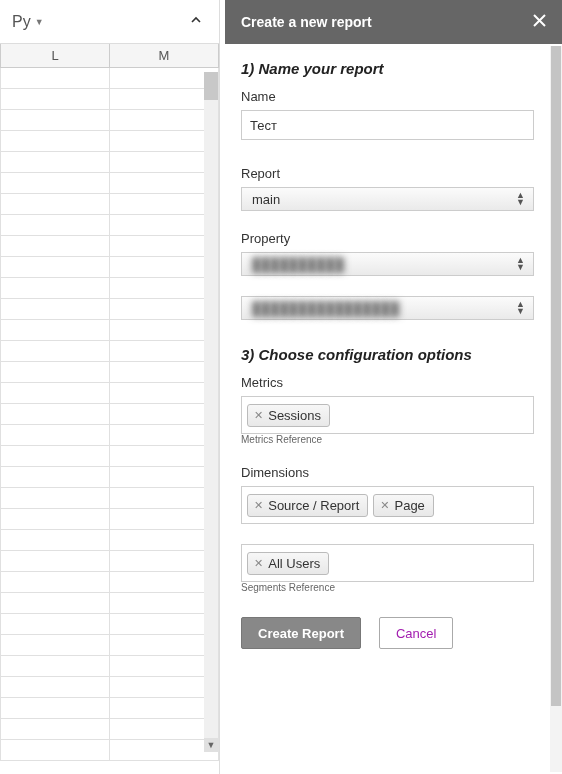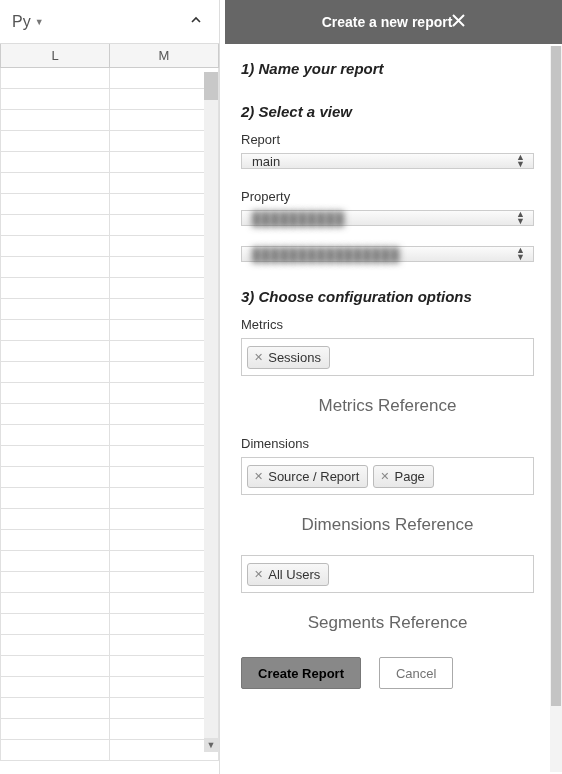--- a/index.html
+++ b/index.html
@@ -20,48 +20,48 @@
 .grid-rows { }
 .grid-row { display: flex; height: 21px; border-bottom: 1px solid #e0e0e0; }
 .grid-cell { flex: 1; border-right: 1px solid #e0e0e0; }
 .grid-cell:first-child { border-left: 1px solid #e0e0e0; }
 .sheet-scrollbar { position: absolute; right: 1px; top: 72px; width: 14px; height: 680px; background: #f0f0f0; }
 .sheet-scroll-thumb { width: 100%; height: 28px; background: #c8c8c8; }
 .sheet-scroll-arrow { position: absolute; bottom: 0; width: 14px; height: 14px; background: #e0e0e0; text-align: center; font-size: 9px; line-height: 14px; color: #666; }
 
 
 .panel { position: absolute; left: 225px; top: 0; right: 0; bottom: 0; background: #fff; }
-.panel-header { height: 44px; background: #666; color: #fff; display: flex; align-items: center; justify-content: center; padding: 0 16px; }
+.panel-header { height: 44px; background: #666; color: #fff; display: flex; align-items: center; justify-content: space-between; padding: 0 16px; }
 .panel-title { font-size: 14px; font-weight: bold; }
 .close-btn { font-size: 16px; font-weight: bold; cursor: pointer; }
 
 .panel-body { position: absolute; top: 44px; left: 0; right: 12px; bottom: 0; padding: 16px 16px 16px 16px; overflow-y: auto; }
 .panel-scrollbar { position: absolute; right: 0; top: 46px; width: 12px; bottom: 2px; background: #f3f3f3; }
 .panel-scroll-thumb { width: 10px; margin: 0 1px; background: #c4c4c4; height: 660px; }
 
 .section-title { font-size: 15px; font-weight: bold; margin-bottom: 12px; color: #222; font-style: italic; }
 .field-label { font-size: 13px; color: #333; margin-bottom: 6px; display: block; }
 .text-input { width: 100%; height: 30px; border: 1px solid #ccc; padding: 0 8px; font-size: 13px; color: #333; background: #fff; }
-.select-box { width: 100%; height: 16px; border: 1px solid #ccc; background: linear-gradient(#fbfbfb, #eaeaea); padding: 0 28px 0 10px; font-size: 13px; color: #333; display: flex; align-items: center; position: relative; cursor: pointer; }
+.select-box { width: 100%; height: 24px; border: 1px solid #ccc; background: linear-gradient(#fbfbfb, #eaeaea); padding: 0 28px 0 10px; font-size: 13px; color: #333; display: flex; align-items: center; position: relative; cursor: pointer; }
 .select-arrows { position: absolute; right: 8px; top: 50%; transform: translateY(-50%); font-size: 9px; color: #555; line-height: 7px; }
 .select-blurred { color: transparent; text-shadow: 0 0 6px rgba(80,80,80,0.7); }
 
 .field-block { margin-bottom: 20px; }
 .section-gap { margin-bottom: 26px; }
 
 .tag-box { width: 100%; min-height: 38px; border: 1px solid #ccc; padding: 5px; display: flex; flex-wrap: wrap; gap: 5px; align-items: center; background: #fff; }
 .tag { display: inline-flex; align-items: center; background: linear-gradient(#f7f7f7, #e8e8e8); border: 1px solid #bbb; border-radius: 3px; padding: 3px 8px 3px 6px; font-size: 13px; color: #333; gap: 5px; }
 .tag-remove { color: #888; font-size: 11px; cursor: pointer; }
 
-.ref-link { display: block; text-align: center; font-size: 17px; color: #666; margin-top: 20px; cursor: pointer; }
+.ref-link { display: block; text-align: left; font-size: 10px; color: #666; margin-top: 0; cursor: pointer; }
 
 .button-row { display: flex; gap: 18px; margin-top: 24px; }
 .btn { height: 32px; padding: 0 16px; border: 1px solid #aaa; border-radius: 2px; font-size: 13px; cursor: pointer; display: inline-flex; align-items: center; }
-.btn-primary { background: #888; color: #000000; border-color: #777; font-weight: bold; }
-.btn-secondary { background: #fff; color: #737373; text-align: center; }
+.btn-primary { background: #888; color: #ffffff; border-color: #777; font-weight: bold; }
+.btn-secondary { background: #fff; color: #a21caf; text-align: center; }
 </style>
 </head>
 <body>
 
 <div class="sheet-area">
   <div class="sheet-toolbar">
     <div class="toolbar-left">
       <span class="py-label">Py</span>
       <span class="caret-down">▼</span>
     </div>
@@ -224,24 +224,27 @@
       <svg width="13" height="13" viewBox="0 0 13 13">
           <path d="M1 1 L12 12 M12 1 L1 12" stroke="#fff" stroke-width="2"></path>
         </svg>
     </span>
   </div>
 
   <div class="panel-body">
 
     <div class="section-gap">
       <div class="section-title">1) Name your report</div>
+      <div class="field-block">
+        <span class="field-label">Name</span>
+        <input class="text-input" value="Тест" style="">
+      </div>
     </div>
 
     <div class="section-gap">
-      <div class="section-title">2) Select a view</div>
 
       <div class="field-block">
         <span class="field-label">Report</span>
         <div class="select-box">
           <span>main</span>
           <span class="select-arrows">▲<br>▼</span>
         </div>
       </div>
 
       <div class="field-block">
@@ -279,21 +282,20 @@
         <div class="tag-box">
           <span class="tag">
             <span class="tag-remove">✕</span>
             <span>Source / Report</span>
           </span>
           <span class="tag">
             <span class="tag-remove">✕</span>
             <span>Page</span>
           </span>
         </div>
-        <span class="ref-link">Dimensions Reference</span>
       </div>
 
       <div class="field-block">
         <div class="tag-box">
           <span class="tag">
             <span class="tag-remove">✕</span>
             <span>All Users</span>
           </span>
         </div>
         <span class="ref-link">Segments Reference</span>

